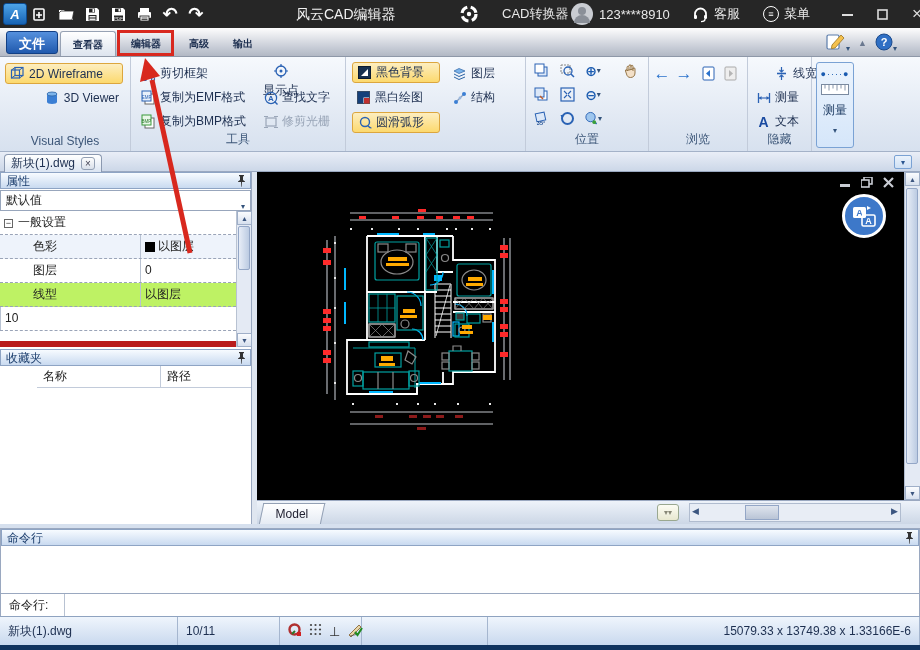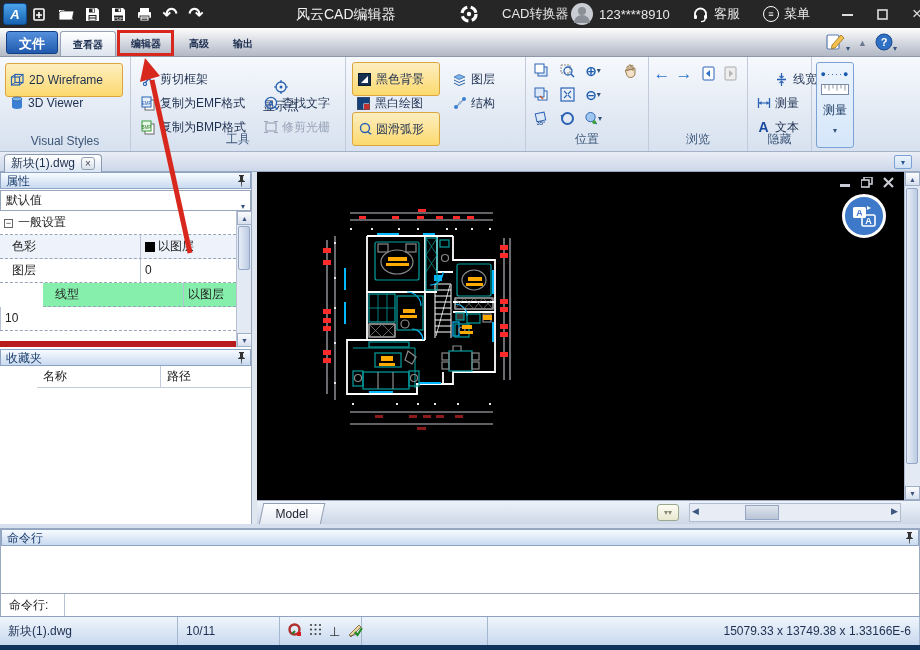--- a/index.html
+++ b/index.html
@@ -23,42 +23,42 @@
   #tab-viewer { left:60px; width:56px; background:linear-gradient(#ffffff,#dde4ee); border:1px solid #97a2b4; border-bottom:none; border-radius:3px 3px 0 0; }
   #tab-editor { left:120px; width:52px; }
   #tab-adv { left:178px; width:42px; }
   #tab-out { left:222px; width:42px; }
   .tabrow-right { position:absolute; top:4px; height:22px; display:flex; align-items:center; gap:8px; }
 
   
   #ribbon { left:0; top:57px; width:920px; height:95px; background:linear-gradient(#f6f9fd,#e3eaf4 60%,#d7e1ef); border-bottom:1px solid #a4b2c8; }
   .rgroup { position:absolute; top:0; height:94px; border-right:1px solid #c2cbda; }
   .glabel { position:absolute; bottom:3px; left:0; right:0; text-align:center; color:#3c5678; font-size:12px; }
-  .rbtn { position:absolute; height:21px; display:flex; align-items:center; gap:4px; color:#1d2f50; font-size:12px; white-space:nowrap; padding:16px 4px; }
+  .rbtn { position:absolute; height:21px; display:flex; align-items:center; gap:4px; color:#1d2f50; font-size:12px; white-space:nowrap; padding:0 4px; }
   .rbtn.hl { background:linear-gradient(#fdeec0,#fcd96e); border:1px solid #dca63e; border-radius:3px; }
   .rbtn.disabled { color:#9aa6b8; }
   .micon { width:15px; height:15px; display:inline-flex; align-items:center; justify-content:center; flex:0 0 auto; }
   .posgrid-ic { position:absolute; width:18px; height:17px; display:flex; align-items:center; justify-content:center; font-size:14px; color:#1a5bb0; font-weight:bold; }
   .drop { color:#33537c; font-size:8px; }
   #measure-panel { left:816px; top:5px; width:38px; height:86px; background:linear-gradient(#ecf4fd,#d5e6fa); border:1px solid #7aa2d4; border-radius:3px; text-align:center; }
 
   
   #docstrip { left:0; top:152px; width:920px; height:20px; background:linear-gradient(#e9eef7,#ccd7e8); border-bottom:1px solid #9aa8c0; }
   #doctab { position:absolute; left:4px; top:2px; height:18px; padding:0 6px; background:linear-gradient(#ffffff,#dbe5f2); border:1px solid #8b99b0; border-bottom:none; border-radius:4px 4px 0 0; display:flex; align-items:center; gap:6px; font-size:12px; color:#1d2f50; }
   .closebox { width:14px; height:13px; background:linear-gradient(#fdfdfd,#d9e0ea); border:1px solid #93a0b4; border-radius:3px; font-size:10px; line-height:11px; text-align:center; color:#445; }
   #docstrip-chevron { position:absolute; right:8px; top:3px; width:18px; height:14px; background:linear-gradient(#eaf2fc,#cfe0f4); border:1px solid #7aa2d4; border-radius:2px; text-align:center; font-size:8px; color:#2a5690; line-height:13px; }
 
   
   #leftpanel { left:0; top:172px; width:252px; height:352px; background:#fff; border-right:1px solid #9aa8c0; }
   .phead { position:relative; height:17px; background:linear-gradient(#f7fbff,#c9daf0); border:1px solid #8ea4c4; color:#1d3f6e; font-size:12px; line-height:16px; padding-left:5px; }
   .pin { position:absolute; right:4px; top:2px; }
   #preset { position:relative; height:21px; border:1px solid #98a6bc; background:#fff; line-height:19px; padding-left:5px; margin-top:1px; color:#222; }
   #preset .drop { position:absolute; right:5px; top:6px; }
   .prow { position:relative; height:24px; border-bottom:1px dashed #9aa4b8; display:flex; }
-  .prow .k { width:140px; padding-left:12px; line-height:23px; color:#222; }
+  .prow .k { width:140px; padding-left:33px; line-height:23px; color:#222; }
   .prow .v { flex:1; border-left:1px solid #b8c2d2; padding-left:4px; line-height:23px; color:#222; display:flex; align-items:center; gap:3px; }
   .grouprow { height:24px; border-bottom:1px dashed #9aa4b8; line-height:23px; color:#222; padding-left:4px; }
   .minusbox { display:inline-block; width:9px; height:9px; border:1px solid #666; line-height:7px; text-align:center; font-size:9px; margin-right:5px; background:#fff; color:#333; }
   .vscroll { position:absolute; right:0; top:0; width:15px; background:#e4eaf4; border-left:1px solid #b8c2d2; }
   .sbtn { width:15px; height:14px; background:linear-gradient(#fbfcfe,#d7e0ee); border:1px solid #9fafc8; font-size:7px; color:#3c5680; text-align:center; line-height:13px; }
   .sthumb { position:absolute; left:1px; width:12px; background:linear-gradient(90deg,#e7edf7,#bccbe2); border:1px solid #93a6c6; border-radius:2px; }
   #favgrid { display:flex; height:22px; border-bottom:1px solid #c2cbda;margin-left:37px; }
   #favgrid div { line-height:21px; padding-left:6px; color:#222; }
 
   
@@ -206,21 +206,21 @@
     <div class="rbtn hl" style="left:5px;top:6px;width:118px;">
       <span class="micon">
           <svg width="15" height="15" viewBox="0 0 15 15">
             <rect x="1.5" y="4" width="8" height="8" fill="none" stroke="#2a62b4" stroke-width="1.2"></rect>
             <rect x="5" y="1.5" width="8" height="8" fill="none" stroke="#2a62b4" stroke-width="1.2"></rect>
             <path d="M1.5 4L5 1.5M9.5 4L13 1.5M1.5 12L5 9.5M9.5 12L13 9.5" stroke="#2a62b4" stroke-width="1"></path>
           </svg>
         </span>
       <span>2D Wireframe</span>
     </div>
-    <div class="rbtn" style="left:5px;top:30px;width:118px;">
+    <div class="rbtn" style="left:5px;top:30px;width:118px;justify-content:flex-end;">
       <span class="micon">
           <svg width="14" height="14" viewBox="0 0 14 14">
             <path d="M2 3v8c0 1.2 2.2 2 5 2s5-.8 5-2V3" fill="#3b7fd4"></path>
             <ellipse cx="7" cy="3" rx="5" ry="2" fill="#7db4ea" stroke="#2a62a4" stroke-width="0.8"></ellipse>
           </svg>
         </span>
       <span>3D Viewer</span>
     </div>
     <div class="glabel">Visual Styles</div>
   </div>
@@ -480,21 +480,21 @@
         <div class="k">色彩</div>
         <div class="v">
             <span style="display:inline-block;width:10px;height:10px;background:#000;"></span>
             <span>以图层</span>
           </div>
       </div>
       <div class="prow">
         <div class="k">图层</div>
         <div class="v">0</div>
       </div>
-      <div class="prow" style="background:#86efac;margin-left:43px;">
+      <div class="prow" style="background:#bef264;">
         <div class="k">线型</div>
         <div class="v">以图层</div>
       </div>
       <div class="prow">
         <div class="v">10</div>
       </div>
     </div>
     <div class="vscroll" style="height:136px;">
       <div class="sbtn">▲</div>
       <div class="sthumb" style="top:15px;height:44px;"></div>

